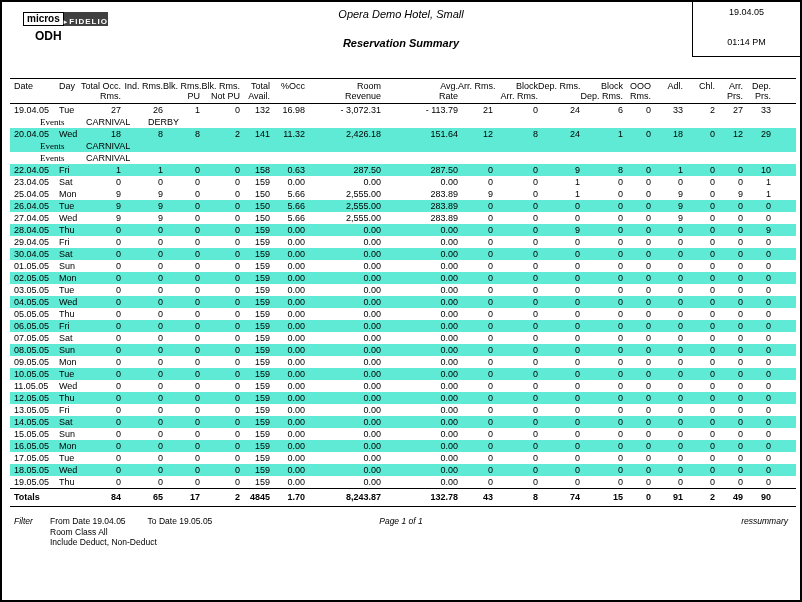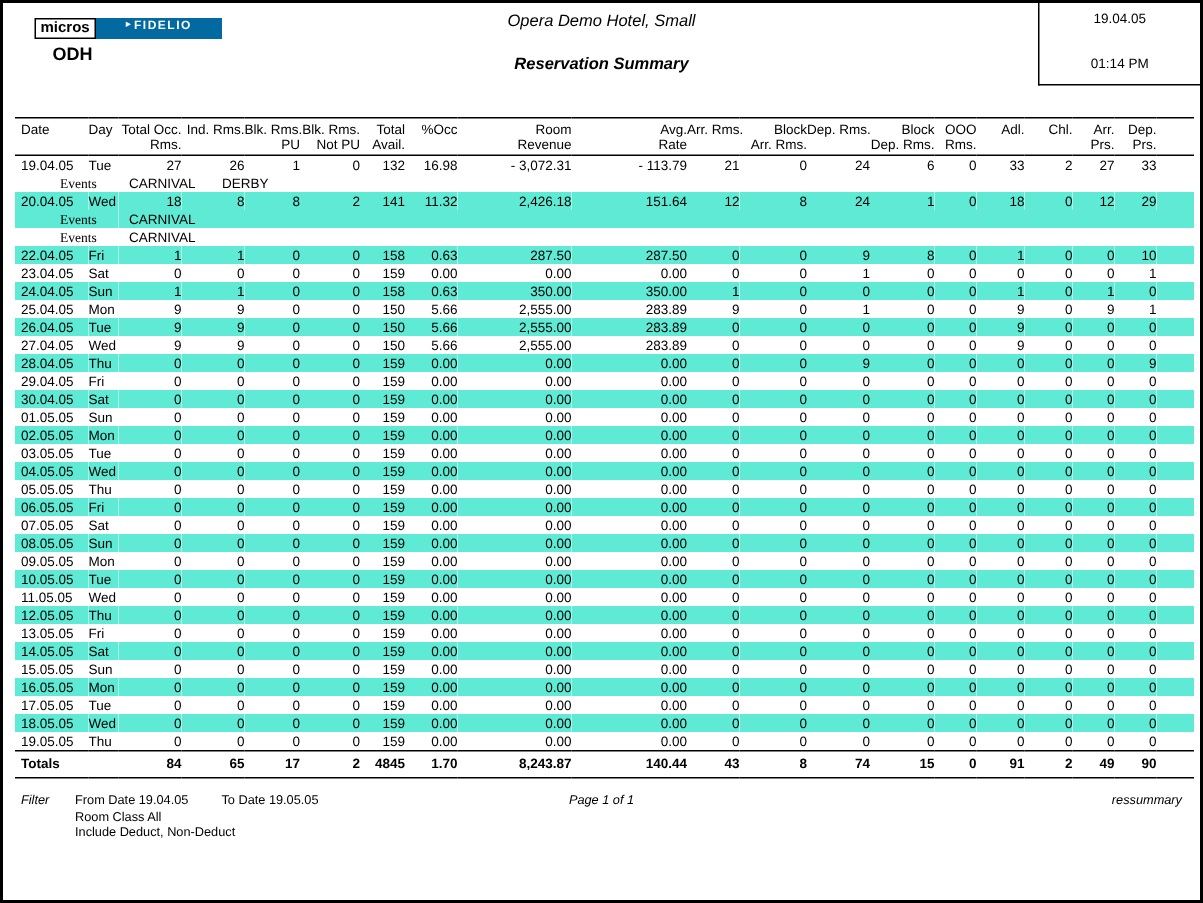--- a/index.html
+++ b/index.html
@@ -6,21 +6,21 @@
   html,body { background:#fff; }
   .page {
     width:802px; height:602px; border:2px solid #000; background:#fff;
     font-family:"Liberation Sans","DejaVu Sans",sans-serif; color:#000;
     position:relative; overflow:hidden;
   }
   
   .report-header { position:relative; height:76px; }
   .logo { position:absolute; left:21px; top:10px; display:flex; align-items:stretch; }
   .logo-micros { border:1px solid #000; background:#fff; color:#000; font-size:10px; font-weight:bold; padding:0 3px; line-height:12px; }
-  .logo-fidelio { background:#0369a1; color:#fff; font-size:8px; font-weight:bold; letter-spacing:1px; padding:0 20px; display:flex; align-items:flex-start; }
+  .logo-fidelio { background:#404040; color:#fff; font-size:8px; font-weight:bold; letter-spacing:1px; padding:0 0; display:flex; align-items:flex-end; }
   .logo-arrow { font-size:7px; margin-right:1px; }
   .property-code { position:absolute; left:33px; top:27px; font-size:12px; font-weight:bold; }
   .header-center { position:absolute; left:0; right:0; top:6px; text-align:center; }
   .hotel-name { font-size:11px; font-style:italic; }
   .report-title { font-size:11px; font-style:italic; font-weight:bold; margin-top:17px; }
   .datetime-box {
     position:absolute; right:0; top:0; width:108px; height:55px;
     border-left:1px solid #000; border-bottom:1px solid #000;
     text-align:center; font-size:9px; padding-top:5px;
   }
@@ -214,42 +214,20 @@
           <td class="num">0</td>
           <td class="num">1</td>
           <td class="num">0</td>
           <td class="num">0</td>
           <td class="num">0</td>
           <td class="num">0</td>
           <td class="num">0</td>
           <td class="num">1</td>
           <td></td>
         </tr>
-        <tr class="shade">
-          <td class="date">24.04.05</td>
-          <td class="day">Sun</td>
-          <td class="num">1</td>
-          <td class="num">1</td>
-          <td class="num">0</td>
-          <td class="num">0</td>
-          <td class="num">158</td>
-          <td class="num">0.63</td>
-          <td class="num">350.00</td>
-          <td class="num">350.00</td>
-          <td class="num">1</td>
-          <td class="num">0</td>
-          <td class="num">0</td>
-          <td class="num">0</td>
-          <td class="num">0</td>
-          <td class="num">1</td>
-          <td class="num">0</td>
-          <td class="num">1</td>
-          <td class="num">0</td>
-          <td></td>
-        </tr>
         <tr>
           <td class="date">25.04.05</td>
           <td class="day">Mon</td>
           <td class="num">9</td>
           <td class="num">9</td>
           <td class="num">0</td>
           <td class="num">0</td>
           <td class="num">150</td>
           <td class="num">5.66</td>
           <td class="num">2,555.00</td>
@@ -797,21 +775,21 @@
       <tfoot>
         <tr>
           <td class="date" colspan="2">Totals</td>
           <td class="num">84</td>
           <td class="num">65</td>
           <td class="num">17</td>
           <td class="num">2</td>
           <td class="num">4845</td>
           <td class="num">1.70</td>
           <td class="num">8,243.87</td>
-          <td class="num">140.44</td>
+          <td class="num">132.78</td>
           <td class="num">43</td>
           <td class="num">8</td>
           <td class="num">74</td>
           <td class="num">15</td>
           <td class="num">0</td>
           <td class="num">91</td>
           <td class="num">2</td>
           <td class="num">49</td>
           <td class="num">90</td>
           <td></td>

